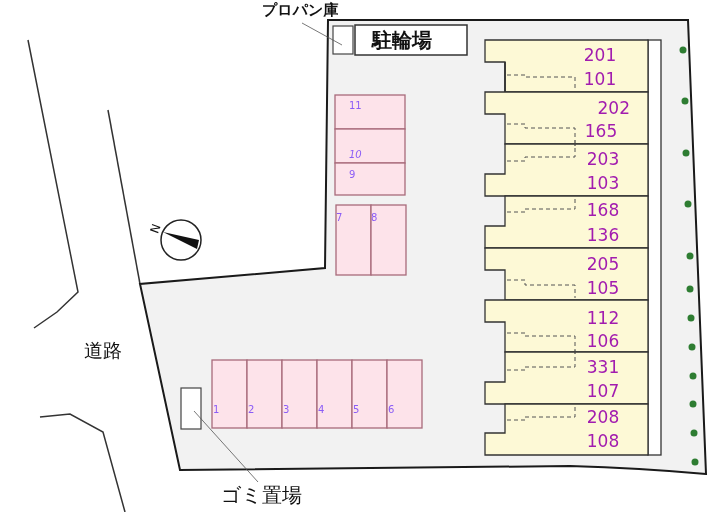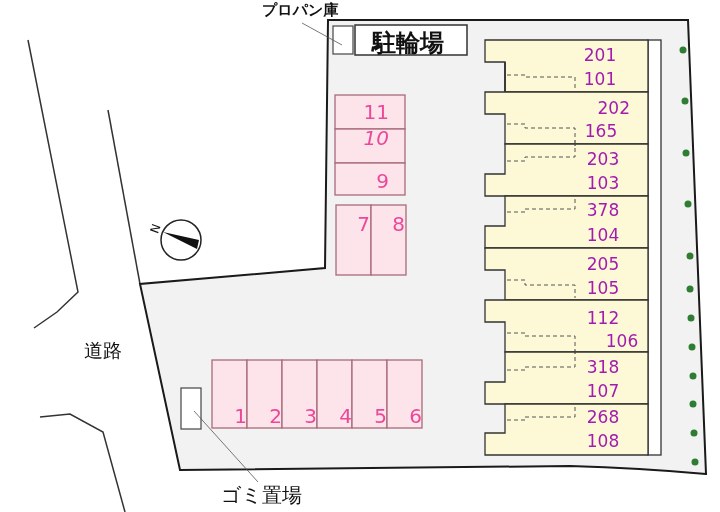--- a/index.html
+++ b/index.html
@@ -1,21 +1,21 @@
 <!DOCTYPE html>
 <html><head>
 <meta charset="utf-8">
 <style>
   html, body { margin: 0; padding: 0; background: #ffffff; }
   body { width: 720px; height: 512px; position: relative; overflow: hidden;
          font-family: "DejaVu Sans", "Liberation Sans", sans-serif; }
   svg { position: absolute; left: 0; top: 0; }
   .lbl { position: absolute; color: #111; white-space: nowrap; }
   .unit-num { position: absolute; font-size: 17px; color: #a21caf; width: 60px; text-align: center; }
-  .slot-num { position: absolute; font-size: 20px; color: #ec4899; width: 34px; text-align: right; }
+  .slot-num { position: absolute; font-size: 10px; color: #8b5cf6; width: 34px; text-align: left; }
 </style>
 </head>
 <body>
 
 <svg width="720" height="512" viewBox="0 0 720 512">
 
   <g stroke="#333" stroke-width="1.5" fill="none">
     <polyline points="28,40 78,292 57,312 34,328"></polyline>
     <polyline points="108,110 140,284"></polyline>
     <polyline points="40,417 70,414 103,432 125,512"></polyline>
@@ -102,43 +102,43 @@
     <circle cx="691" cy="318" r="3.5"></circle>
     <circle cx="692" cy="347" r="3.5"></circle>
     <circle cx="693" cy="376" r="3.5"></circle>
     <circle cx="693" cy="404" r="3.5"></circle>
     <circle cx="694" cy="433" r="3.5"></circle>
     <circle cx="695" cy="462" r="3.5"></circle>
   </g>
 </svg>
 
 <div class="lbl" style="left:262px; top:1px; font-size:15px; font-weight:bold;">プロパン庫</div>
-<div class="lbl" style="left:372px; top:27px; font-size:24px; font-weight:bold;">駐輪場</div>
+<div class="lbl" style="left:372px; top:27px; font-size:20px; font-weight:bold;">駐輪場</div>
 <div class="lbl" style="left:84px; top:338px; font-size:19px; font-weight:normal;text-align:center;">道路</div>
 <div class="lbl" style="left:221px; top:482px; font-size:20px; font-weight:normal;">ゴミ置場</div>
 
 <div class="unit-num" style="left:570px; top:45px;">201</div>
 <div class="unit-num" style="left:570px; top:69px;">101</div>
 <div class="unit-num" style="left:570px; top:98px;text-align:right;">202</div>
 <div class="unit-num" style="left:571px; top:121px;">165</div>
 <div class="unit-num" style="left:573px; top:149px;">203</div>
 <div class="unit-num" style="left:573px; top:173px;">103</div>
-<div class="unit-num" style="left:573px; top:200px;">378</div>
-<div class="unit-num" style="left:573px; top:225px;">104</div>
+<div class="unit-num" style="left:573px; top:200px;">168</div>
+<div class="unit-num" style="left:573px; top:225px;">136</div>
 <div class="unit-num" style="left:573px; top:254px;">205</div>
 <div class="unit-num" style="left:573px; top:278px;">105</div>
 <div class="unit-num" style="left:573px; top:308px;">112</div>
-<div class="unit-num" style="left:592px; top:331px;">106</div>
-<div class="unit-num" style="left:573px; top:357px;">318</div>
+<div class="unit-num" style="left:573px; top:331px;">106</div>
+<div class="unit-num" style="left:573px; top:357px;">331</div>
 <div class="unit-num" style="left:573px; top:381px;">107</div>
-<div class="unit-num" style="left:573px; top:407px;">268</div>
+<div class="unit-num" style="left:573px; top:407px;">208</div>
 <div class="unit-num" style="left:573px; top:431px;">108</div>
 
 <div class="slot-num" style="left:349px; top:100px; width:40px;">11</div>
-<div class="slot-num" style="left:349px; top:126px; width:40px;font-style:italic;">10</div>
+<div class="slot-num" style="left:349px; top:149px; width:40px;font-style:italic;">10</div>
 <div class="slot-num" style="left:349px; top:169px; width:40px;">9</div>
 
 <div class="slot-num" style="left:336px; top:212px;">7</div>
 <div class="slot-num" style="left:371px; top:212px;">8</div>
 
 <div class="slot-num" style="left:213px; top:404px;">1</div>
 <div class="slot-num" style="left:248px; top:404px;">2</div>
 <div class="slot-num" style="left:283px; top:404px;">3</div>
 <div class="slot-num" style="left:318px; top:404px;">4</div>
 <div class="slot-num" style="left:353px; top:404px;">5</div>

